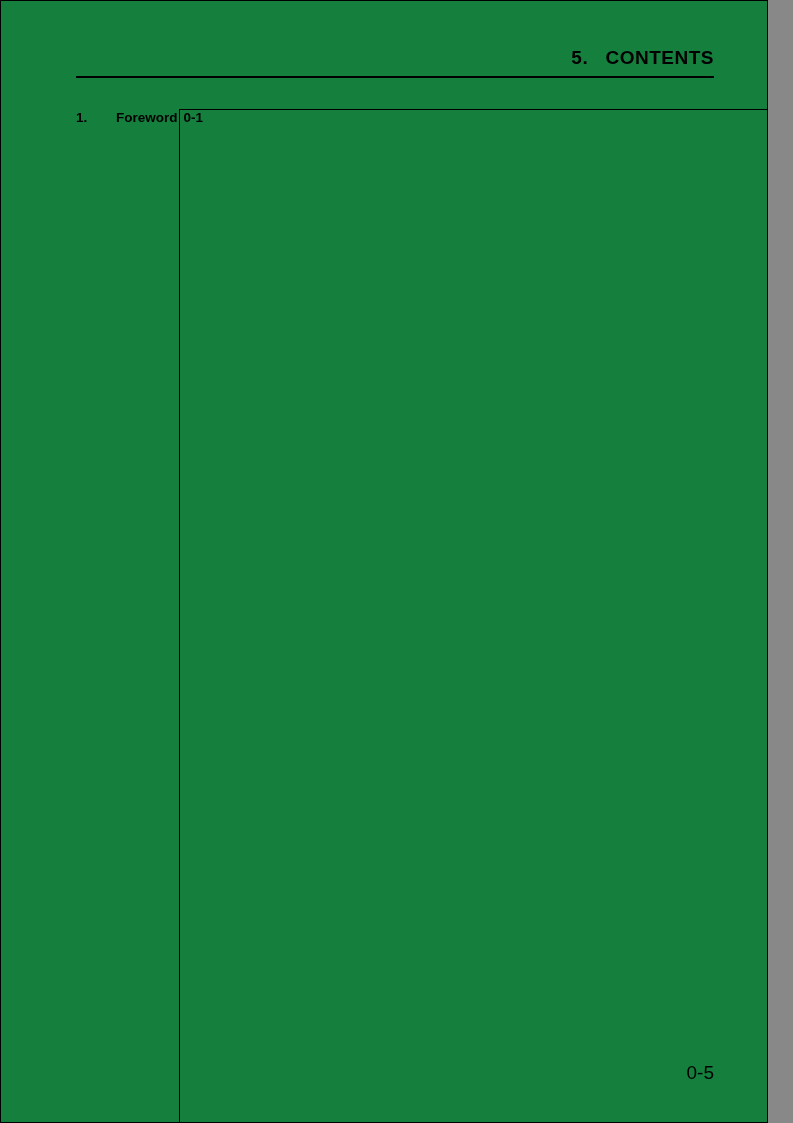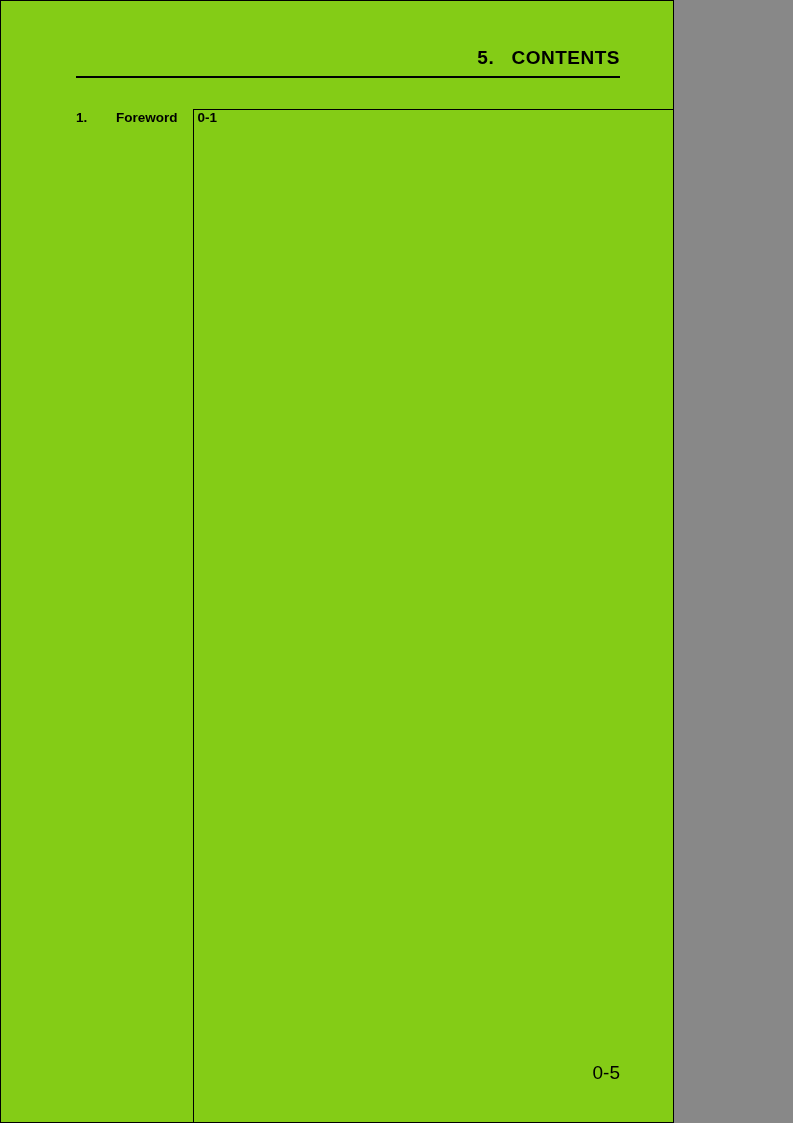--- a/index.html
+++ b/index.html
@@ -1,33 +1,33 @@
 <!DOCTYPE html>
 <html><head>
 <meta charset="utf-8">
 <style>
   * { margin:0; padding:0; box-sizing:border-box; }
   html,body { background:#888; }
   body { font-family:"Liberation Sans","DejaVu Sans",sans-serif; color:#000; }
   .page {
-    position:relative; width:674px; height:1123px; background:#84cc16;
+    position:relative; width:768px; height:1123px; background:#15803d;
     border:1px solid #000; overflow:hidden;
   }
   .content { position:absolute; left:75px; right:53px; top:0; }
 
   .header { margin-top:46px; text-align:right; }
   .header-title { font-size:19px; font-weight:bold; white-space:pre; letter-spacing:0.5px; }
   .header-rule { border:0; border-top:2px solid #000; margin-top:7px; }
 
   .toc { margin-top:31px; }
   .block { margin-bottom:16px; }
 
   .r { display:flex; align-items:baseline; font-size:13.5px; line-height:16px; }
   .r .num   { flex:0 0 40px; white-space:pre; }
-  .r .title { flex:0 0 auto; padding-right:15px; white-space:pre; }
+  .r .title { flex:0 0 auto; padding-right:1px; white-space:pre; }
   .r .leader{ flex:1 1 auto; overflow:hidden; white-space:nowrap; font-weight:normal;
               letter-spacing:2.2px; font-size:12px; }
   .r .leader::after { content:"........................................................................................................................................................................................................................"; }
   .r .page  { flex:0 0 auto; padding-left:4px; }
   .r.m { font-weight:bold; }
 
   .footer {
     position:absolute; right:53px; bottom:38px; font-size:19px;
   }
 </style>

